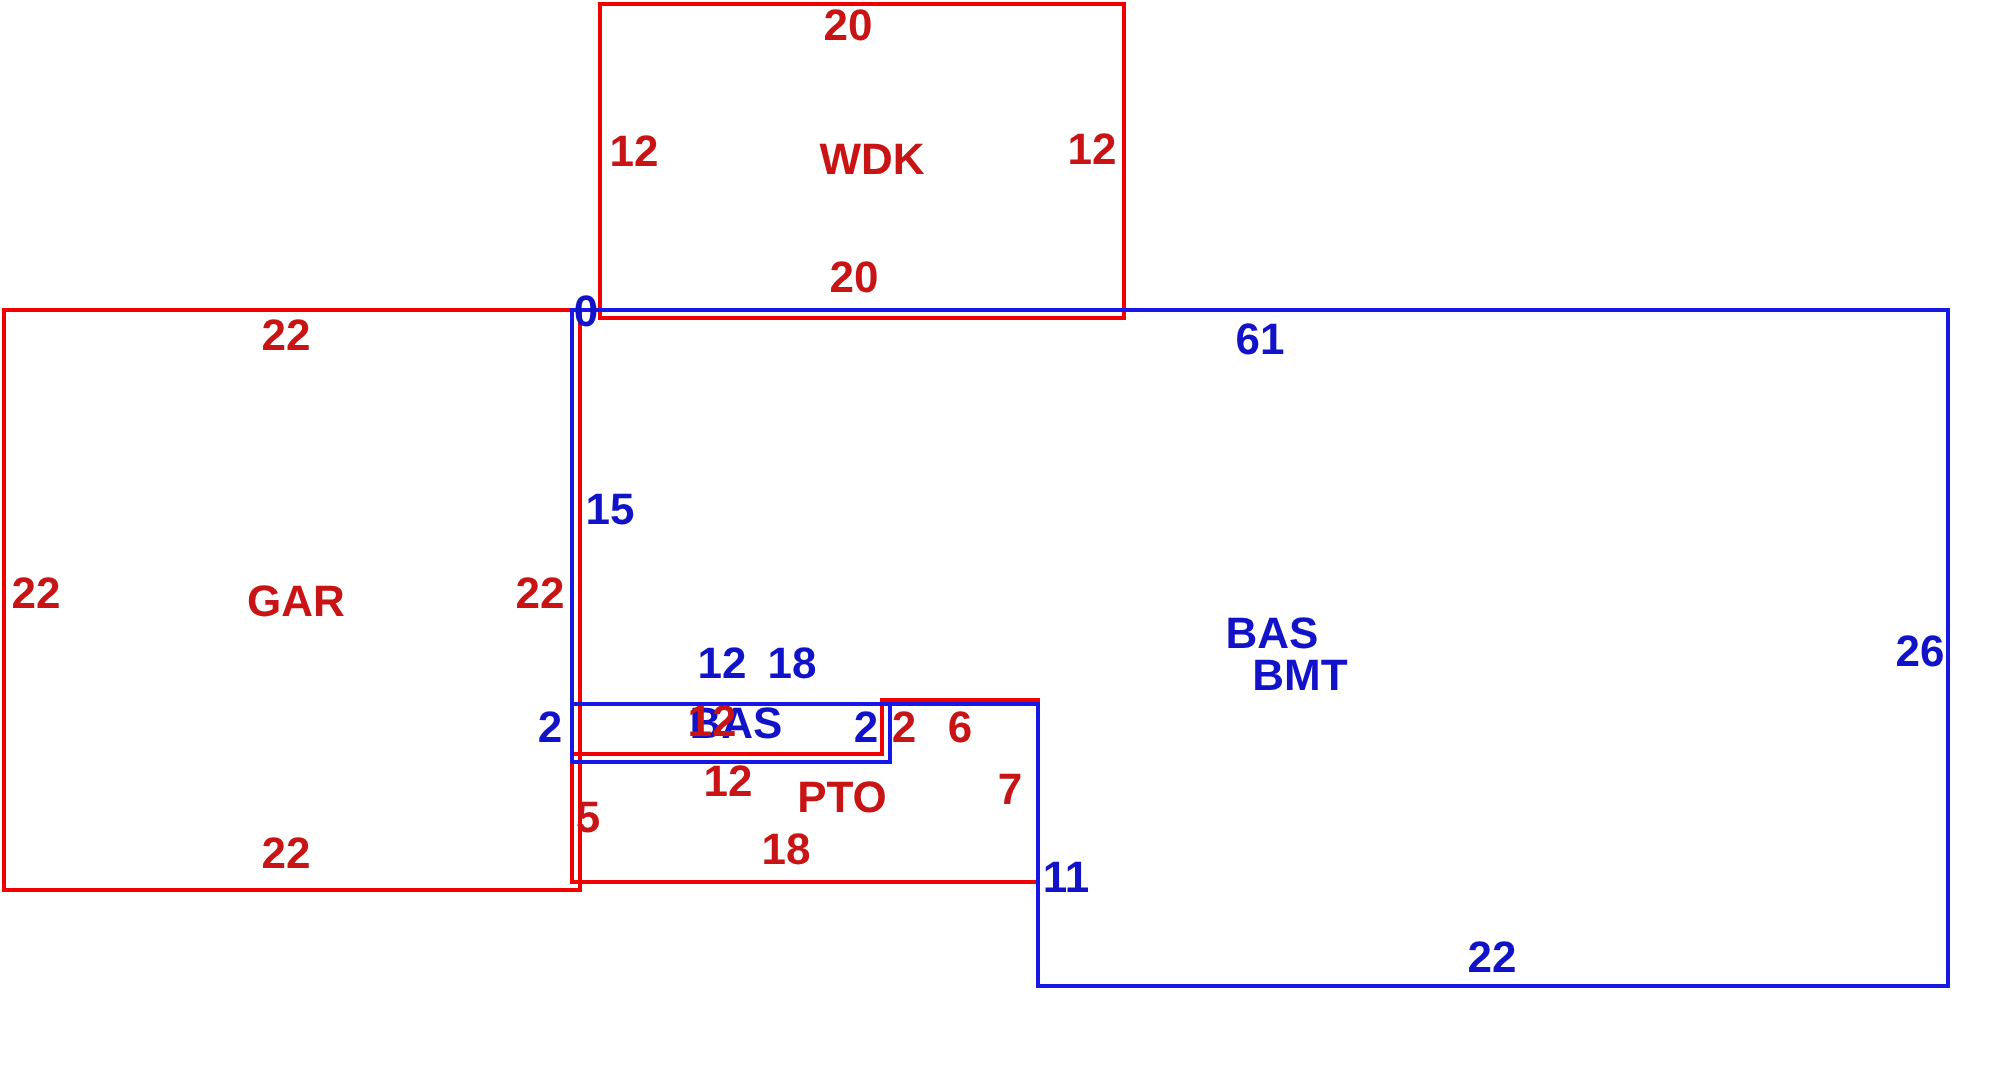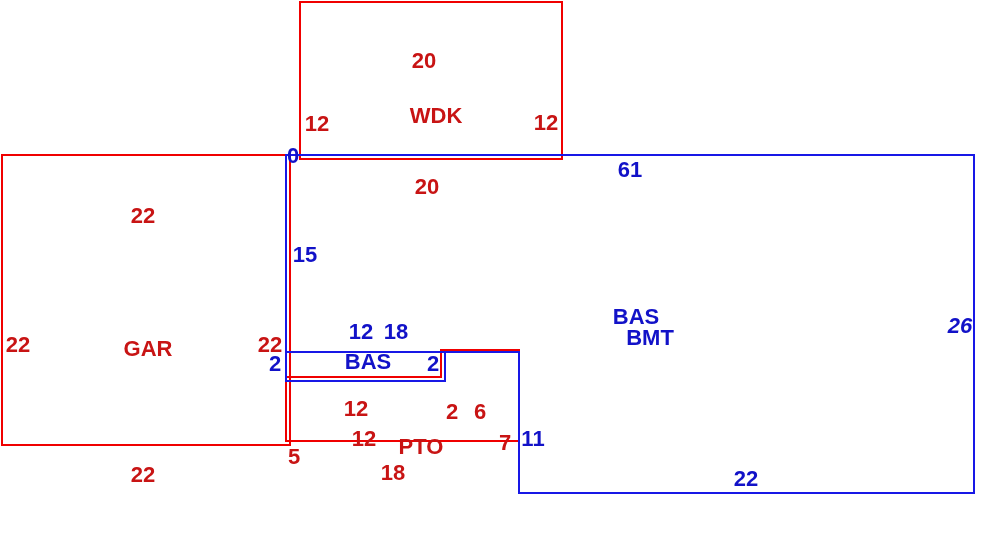--- a/index.html
+++ b/index.html
@@ -6,21 +6,21 @@
   #canvas{position:relative;width:1000px;height:542px;background:#ffffff;overflow:hidden;
           font-family:"Liberation Sans",sans-serif;}
   .seg{position:absolute;}
   .seg.red{background:var(--red-line,#f00000);}
   .seg.blue{background:var(--blue-line,#1818e6);}
   .box{position:absolute;border:2px solid;background:transparent;}
   .box.red{border-color:var(--red-line,#f00000);}
   .box.blue{border-color:var(--blue-line,#1818e6);}
   .lbl{position:absolute;transform:translate(-50%,-50%);font-weight:bold;font-size:22px;
        line-height:1;white-space:nowrap;}
-  .lbl.red{color:var(--red-text,#c81414);margin-top:48px;}
+  .lbl.red{color:var(--red-text,#c81414);}
   .lbl.blue{color:var(--blue-text,#1212c8);}
 </style>
 </head>
 <body>
 
 <div id="canvas">
 
   <div class="box red" style="left:1px;top:154px;width:286px;height:288px;"></div>
   <div class="box red" style="left:299px;top:1px;width:260px;height:155px;"></div>
 
@@ -35,36 +35,36 @@
   <div class="seg blue" style="left:285px;top:154px;width:2px;height:199px;"></div>
   <div class="seg blue" style="left:973px;top:154px;width:2px;height:340px;"></div>
   <div class="seg blue" style="left:518px;top:492px;width:457px;height:2px;"></div>
   <div class="seg blue" style="left:518px;top:351px;width:2px;height:143px;"></div>
   <div class="seg blue" style="left:285px;top:351px;width:235px;height:2px;"></div>
 
   <div class="box blue" style="left:285px;top:351px;width:157px;height:27px;"></div>
 
   <span class="lbl red" style="left:424px;top:13px;">20</span>
   <span class="lbl red" style="left:317px;top:76px;">12</span>
-  <span class="lbl red" style="left:436px;top:68px;">WDK</span>
+  <span class="lbl red" style="left:436px;top:80px;">WDK</span>
   <span class="lbl red" style="left:546px;top:75px;">12</span>
   <span class="lbl red" style="left:427px;top:139px;">20</span>
 
   <span class="lbl red" style="left:143px;top:168px;">22</span>
   <span class="lbl red" style="left:18px;top:297px;">22</span>
   <span class="lbl red" style="left:148px;top:301px;">GAR</span>
   <span class="lbl red" style="left:270px;top:297px;">22</span>
   <span class="lbl red" style="left:143px;top:427px;">22</span>
 
   <span class="lbl blue" style="left:293px;top:156px;">0</span>
   <span class="lbl blue" style="left:630px;top:170px;">61</span>
   <span class="lbl blue" style="left:305px;top:255px;">15</span>
   <span class="lbl blue" style="left:636px;top:317px;">BAS</span>
   <span class="lbl blue" style="left:638px;top:338px;margin-left:12px;">BMT</span>
-  <span class="lbl blue" style="left:960px;top:326px;font-style:italic;">26</span>
+  <span class="lbl blue" style="left:960px;top:326px;">26</span>
   <span class="lbl blue" style="left:396px;top:332px;">18</span>
   <span class="lbl blue" style="left:533px;top:423px;margin-top:16px;">11</span>
   <span class="lbl blue" style="left:746px;top:479px;">22</span>
 
   <span class="lbl blue" style="left:361px;top:332px;">12</span>
   <span class="lbl blue" style="left:275px;top:364px;">2</span>
   <span class="lbl blue" style="left:368px;top:362px;">BAS</span>
   <span class="lbl blue" style="left:433px;top:364px;">2</span>
 
   <span class="lbl red" style="left:356px;top:361px;">12</span>

